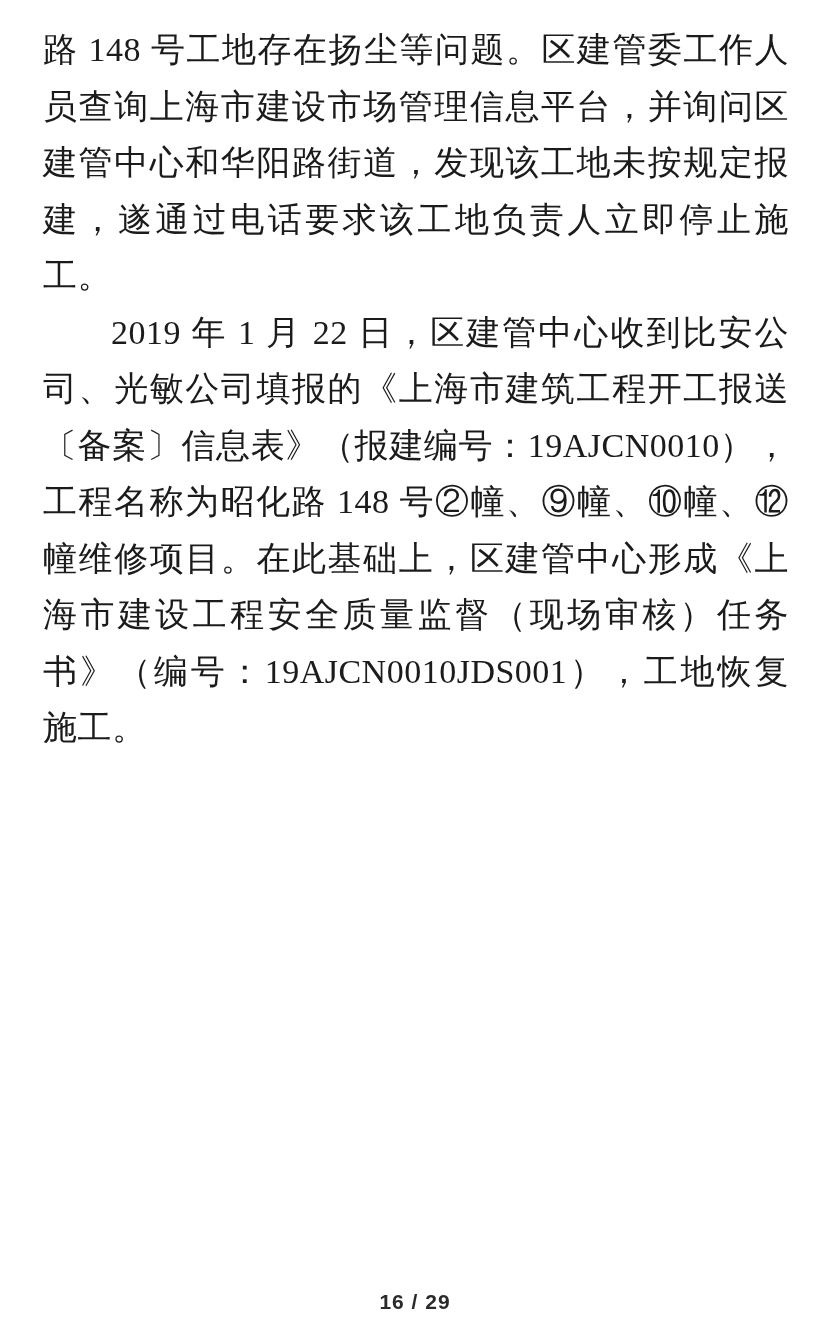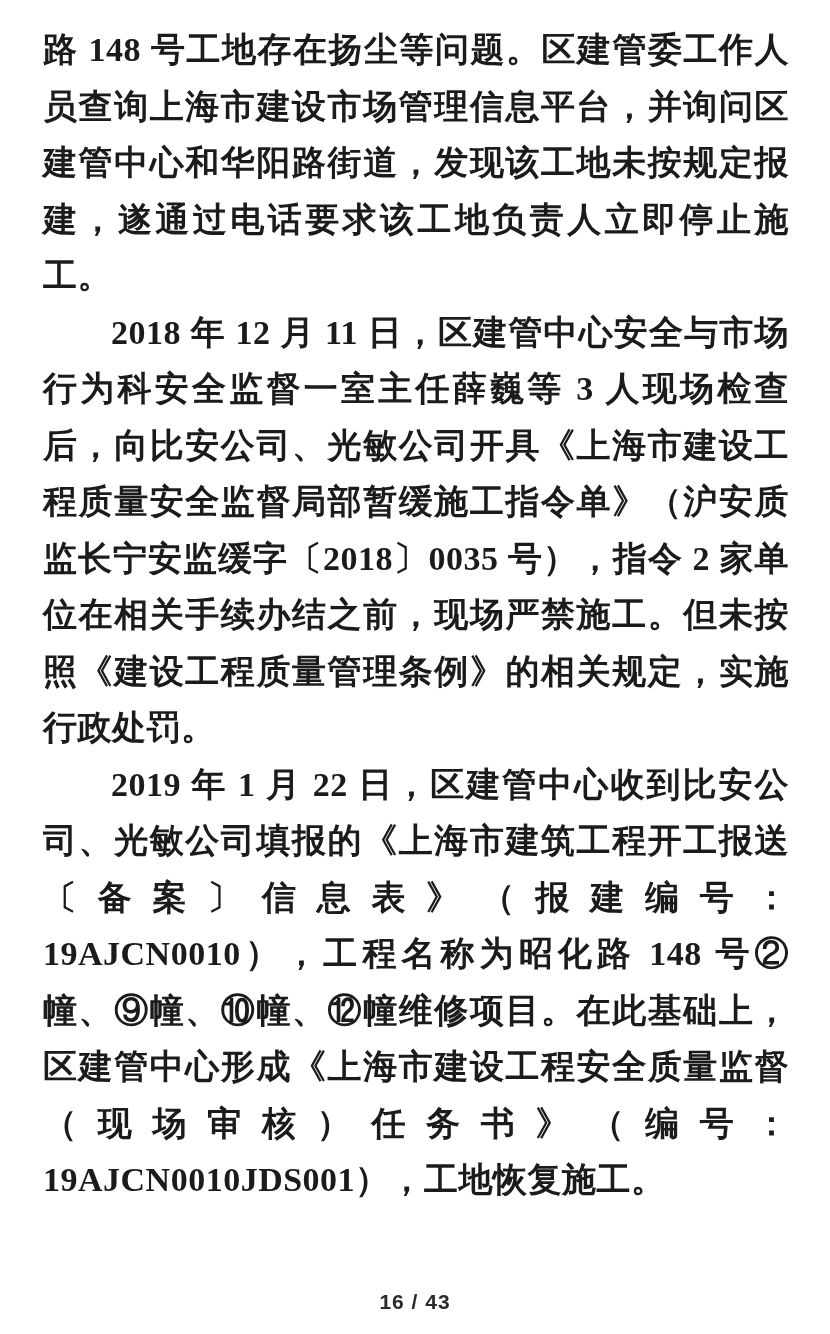--- a/index.html
+++ b/index.html
@@ -23,21 +23,20 @@
     font-size: 34px;
     line-height: 56.5px;
     color: #1b1b1b;
     text-align: justify;
     text-justify: inter-character;
     letter-spacing: 0.5px;
   }
   .para {
     margin: 0;
     padding: 0;
-    font-weight: bold;
   }
   .para.indent {
     text-indent: 2em;
   }
   .footer {
     position: absolute;
     left: 0;
     bottom: 20px;
     width: 100%;
     text-align: center;
@@ -49,21 +48,20 @@
     color: #2a2a2a;
     letter-spacing: 1px;
   }
 </style>
 </head>
 <body>
 
 <div class="page">
   <div class="body-text">
     <p class="para">路 148 号工地存在扬尘等问题。区建管委工作人员查询上海市建设市场管理信息平台，并询问区建管中心和华阳路街道，发现该工地未按规定报建，遂通过电话要求该工地负责人立即停止施工。</p>
-    <p class="para indent">2018 年 12 月 11 日，区建管中心安全与市场行为科安全监督一室主任薛巍等 3 人现场检查后，向比安公司、光敏公司开具《上海市建设工程质量安全监督局部暂缓施工指令单》（沪安质监长宁安监缓字〔2018〕0035 号），指令 2 家单位在相关手续办结之前，现场严禁施工。但未按照《建设工程质量管理条例》的相关规定，实施行政处罚。</p>
     <p class="para indent">2019 年 1 月 22 日，区建管中心收到比安公司、光敏公司填报的《上海市建筑工程开工报送〔备案〕信息表》（报建编号：19AJCN0010），工程名称为昭化路 148 号②幢、⑨幢、⑩幢、⑫幢维修项目。在此基础上，区建管中心形成《上海市建设工程安全质量监督（现场审核）任务书》（编号：19AJCN0010JDS001），工地恢复施工。</p>
 
   </div>
 
   <div class="footer">
-    <span class="page-number">16 / 43</span>
+    <span class="page-number">16 / 29</span>
   </div>
 </div>
 
 </body></html>

